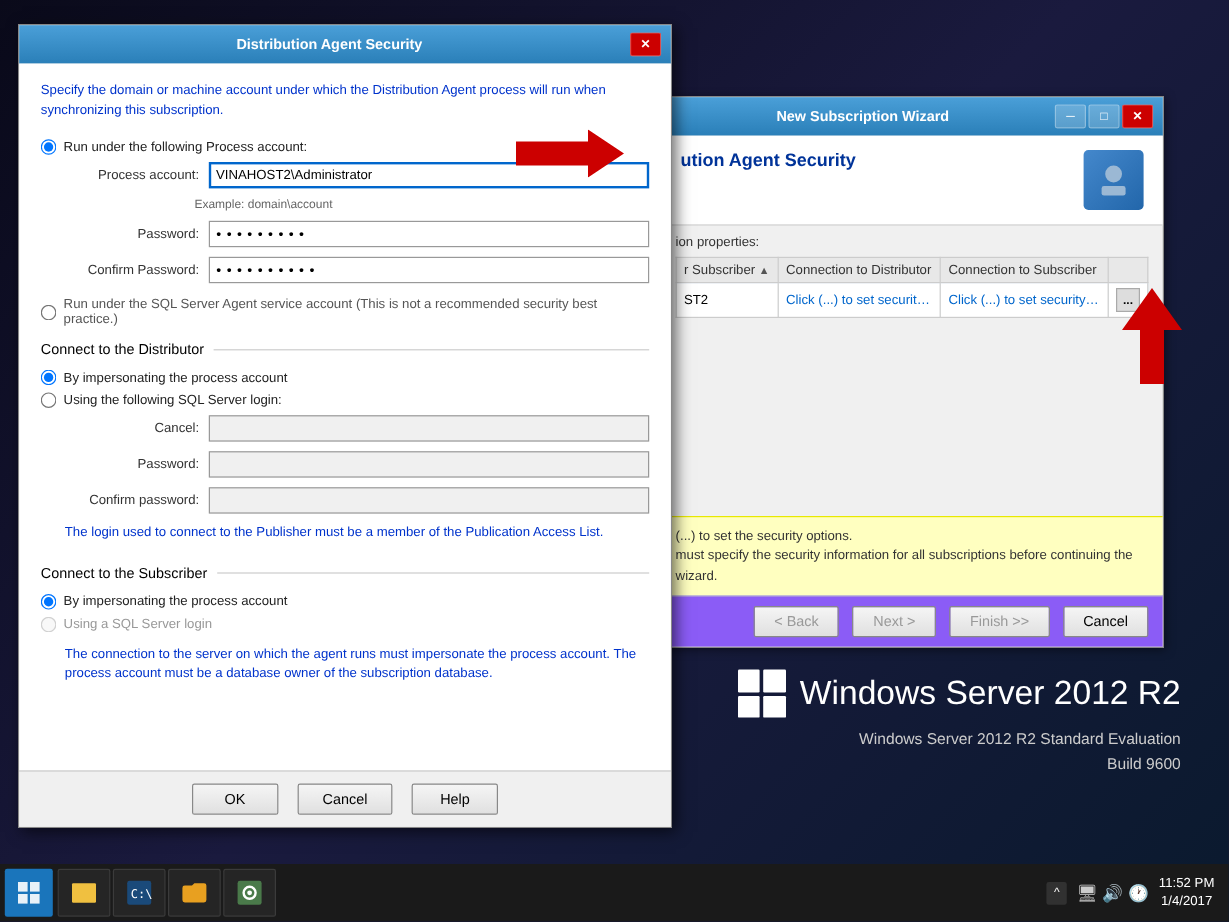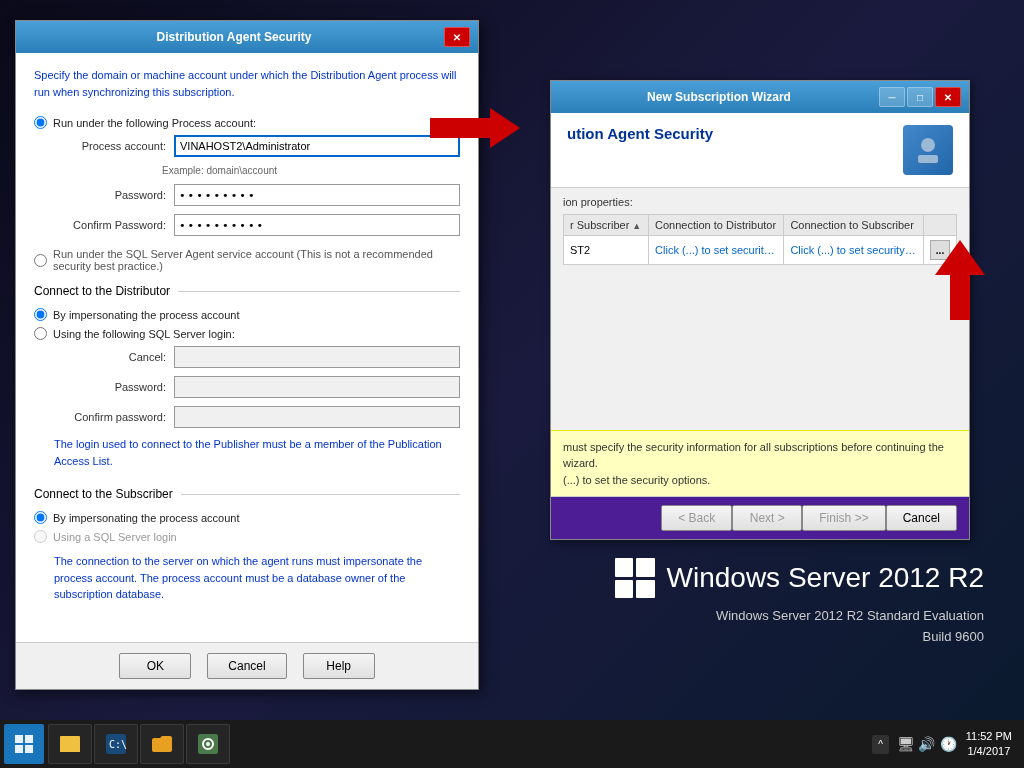--- a/index.html
+++ b/index.html
@@ -275,47 +275,47 @@
       background: #ffffc0;
       border-top: 1px solid #e8e800;
       padding: 8px 12px;
       font-size: 11px;
       color: #333;
       line-height: 1.5;
     }
 
     
     .wizard-footer {
-      background: #4c1d95;
+      background: #8b5cf6;
       border-top: 1px solid #ccc;
       padding: 8px 12px;
       display: flex;
       justify-content: flex-end;
-      gap: 0;
+      gap: 11px;
     }
     .wizard-btn {
       padding: 5px 16px;
       border: 1px solid #888;
       background: linear-gradient(to bottom, #f5f5f5, #e0e0e0);
       cursor: pointer;
       font-size: 12px;
       border-radius: 2px;
       min-width: 70px;
     }
     .wizard-btn.disabled {
       color: #999;
       cursor: default;
     }
 
     
     .security-dialog {
       position: absolute;
       top: 20px;
       left: 15px;
-      width: 464px;
+      width: 545px;
       height: 670px;
       background: #f0f0f0;
       border: 1px solid #888;
       box-shadow: 3px 3px 12px rgba(0,0,0,0.6);
       display: flex;
       flex-direction: column;
       z-index: 500;
     }
     .security-titlebar {
       background: linear-gradient(to bottom, #4a9fd8, #2a7fb8);
@@ -527,22 +527,22 @@
                 <span class="click-link">Click (...) to set security…</span>
               </td>
               <td>
                 <div class="ellipsis-btn">...</div>
               </td>
             </tr>
           </tbody>
         </table>
       </div>
       <div class="wizard-warning">
+        <div>(...) to set the security options.</div>
         <div>must specify the security information for all subscriptions before continuing the wizard.</div>
-        <div>(...) to set the security options.</div>
       </div>
       <div class="wizard-footer">
         <button class="wizard-btn disabled">&lt; Back</button>
         <button class="wizard-btn disabled">Next &gt;</button>
         <button class="wizard-btn disabled">Finish &gt;&gt;</button>
         <button class="wizard-btn">Cancel</button>
       </div>
     </div>
   </div>
 

